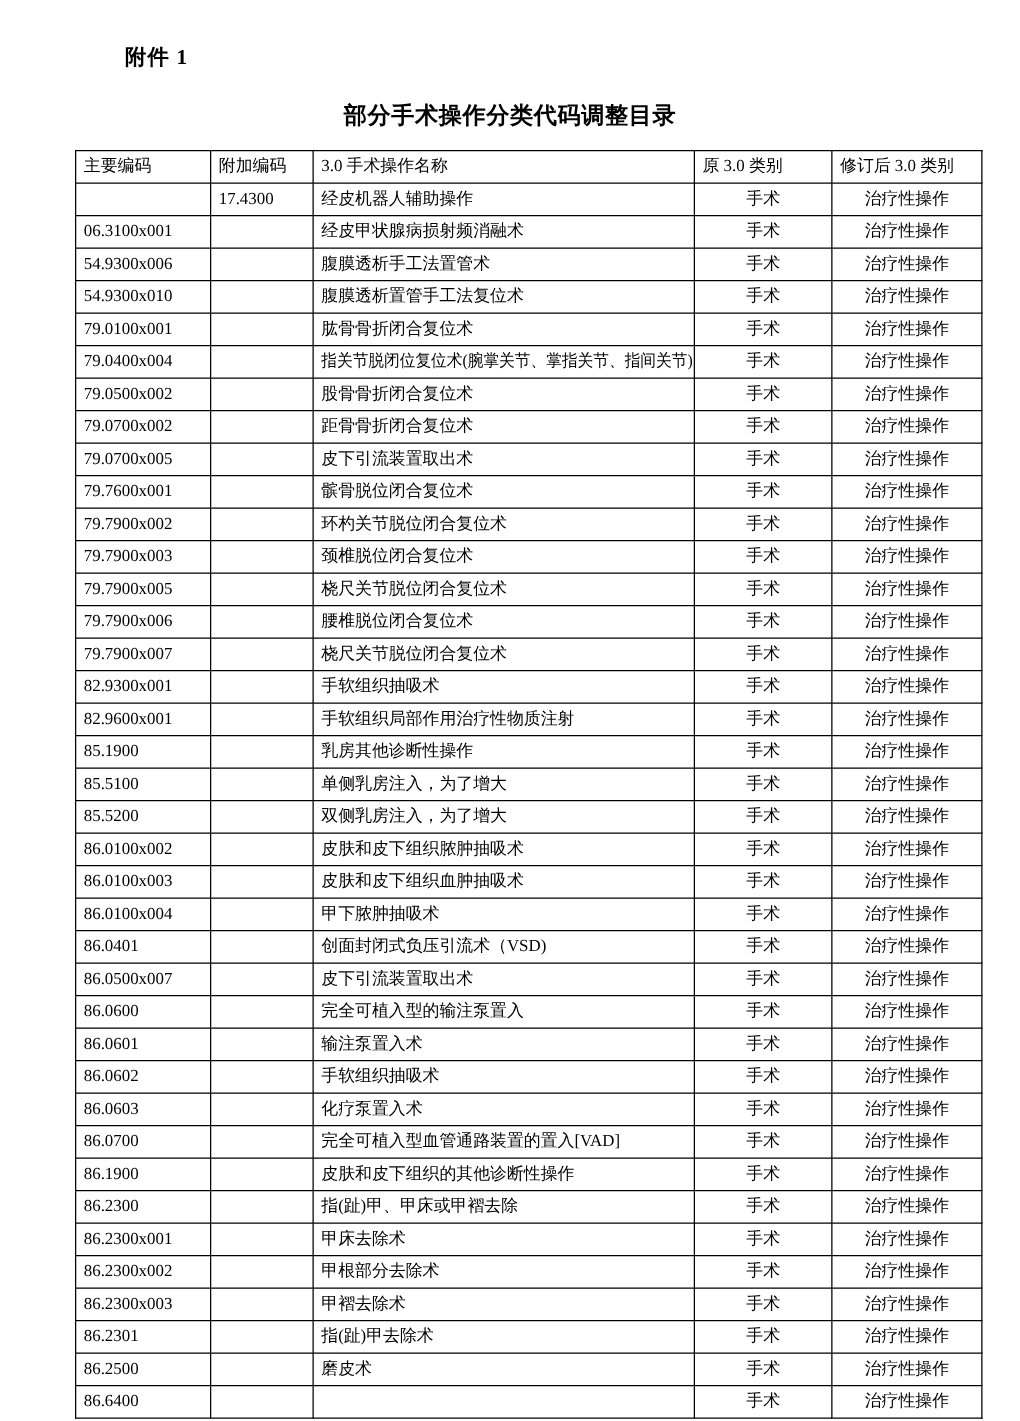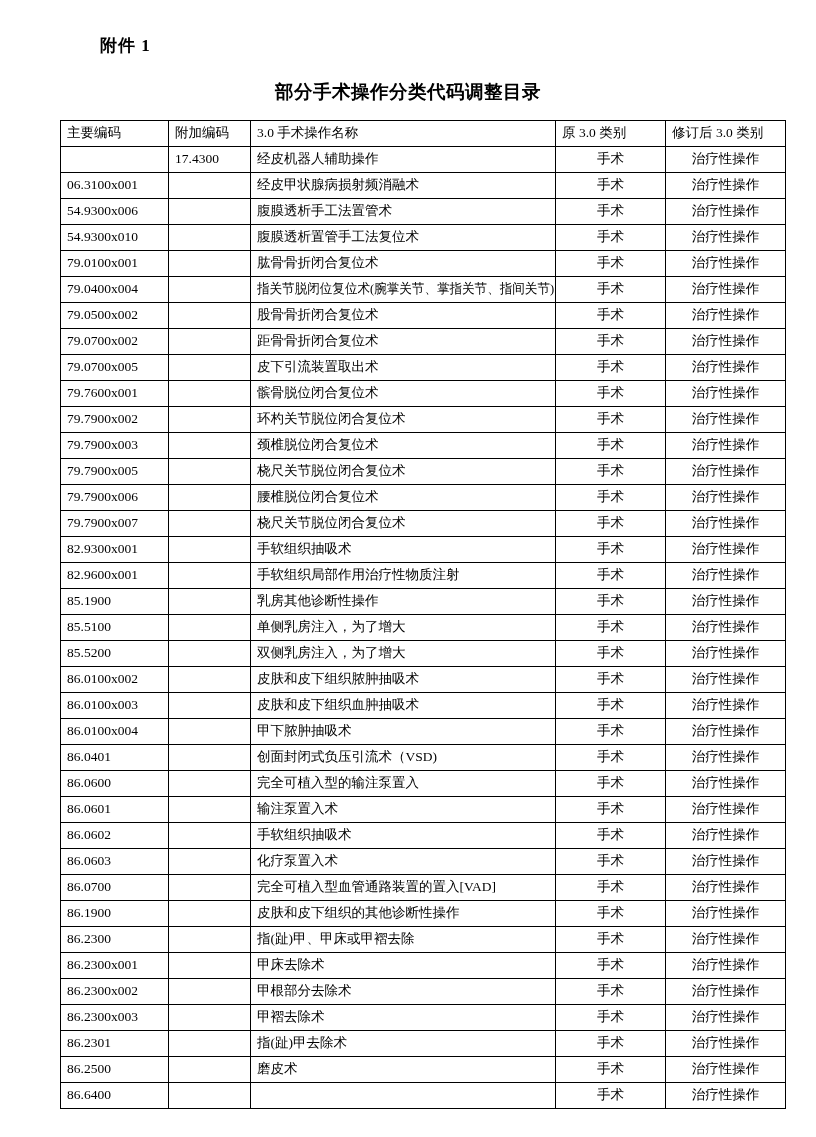--- a/index.html
+++ b/index.html
@@ -264,20 +264,27 @@
           <td class="col-rev">治疗性操作</td>
         </tr>
         <tr>
           <td class="col-main">86.0401</td>
           <td class="col-add"></td>
           <td class="col-name"><span>创面封闭式负压引流术（VSD)</span></td>
           <td class="col-orig">手术</td>
           <td class="col-rev">治疗性操作</td>
         </tr>
         <tr>
+          <td class="col-main">86.0500x007</td>
+          <td class="col-add"></td>
+          <td class="col-name"><span>皮下引流装置取出术</span></td>
+          <td class="col-orig">手术</td>
+          <td class="col-rev">治疗性操作</td>
+        </tr>
+        <tr>
           <td class="col-main">86.0600</td>
           <td class="col-add"></td>
           <td class="col-name"><span>完全可植入型的输注泵置入</span></td>
           <td class="col-orig">手术</td>
           <td class="col-rev">治疗性操作</td>
         </tr>
         <tr>
           <td class="col-main">86.0601</td>
           <td class="col-add"></td>
           <td class="col-name"><span>输注泵置入术</span></td>

